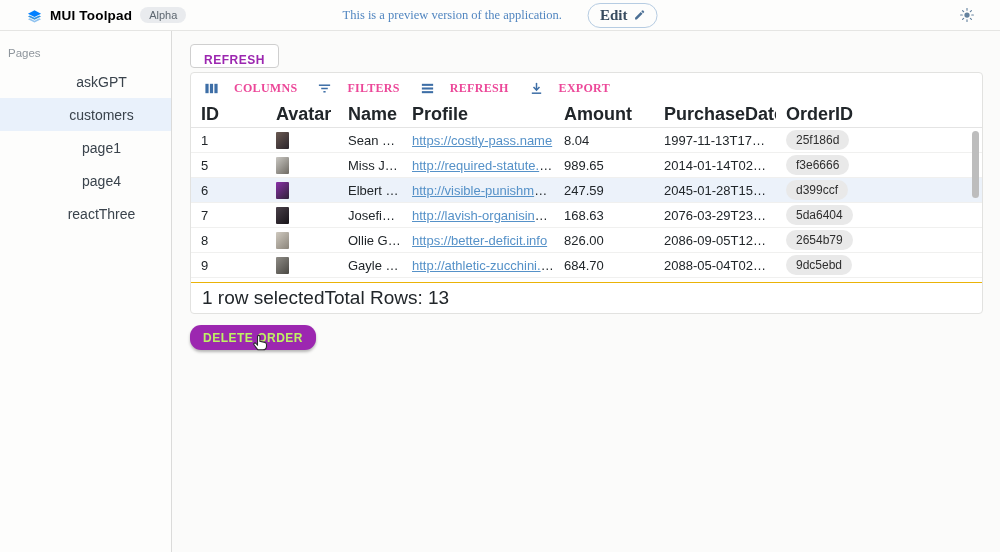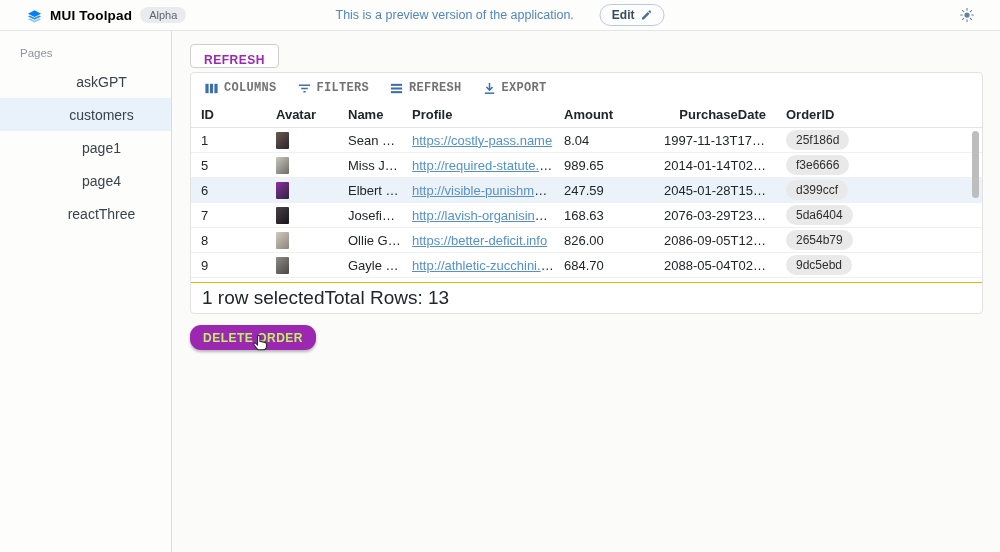--- a/index.html
+++ b/index.html
@@ -5,49 +5,49 @@
   * { margin:0; padding:0; box-sizing:border-box; }
   html,body { width:1000px; height:552px; overflow:hidden; }
   body { font-family:"Liberation Sans", sans-serif; background:#fbfbfa; color:#21262a; position:relative; }
 
   
   .app-header { position:absolute; top:0; left:0; width:1000px; height:31px;
     background:#fdfdfc; border-bottom:1px solid #e5e5e3; display:flex; align-items:center; z-index:5; }
   .h-left { display:flex; align-items:center; gap:8px; padding-left:27px; }
   .app-title { font-size:13.5px; font-weight:bold; color:#000000; letter-spacing:.2px; }
   .alpha-chip { background:#e9ebee; color:#5d6770; font-size:11px; padding:2px 9px; border-radius:10px; }
-  .h-center { position:absolute; left:50%; transform:translateX(-50%); display:flex; align-items:center; gap:26px; }
+  .h-center { position:absolute; left:50%; transform:translateX(-50%); display:flex; align-items:center; gap:26px;font-family:Liberation Serif, serif; }
   .preview-text { font-size:12.5px; color:#5186c0; }
   .edit-btn { display:flex; align-items:center; gap:6px; background:transparent; border:1px solid #b6cce2;
-    border-radius:13px; padding:3px 11px; font-family:inherit; font-size:12px; font-weight:bold; color:#374b5e; cursor:pointer; }
+    border-radius:13px; padding:3px 11px; font-family:inherit; font-size:15px; font-weight:bold; color:#374b5e; cursor:pointer; }
   .h-right { margin-left:auto; padding-right:26px; display:flex; align-items:center; }
   .icon-btn { background:none; border:none; cursor:pointer; display:flex; align-items:center; }
 
   
   .sidebar { position:absolute; top:31px; left:0; width:172px; height:521px;
     background:#fdfdfc; border-right:1px solid #dbdbda; }
-  .pages-label { font-size:11.5px; color:#8e959c; padding:16px 0 6px 20px; }
+  .pages-label { font-size:11.5px; color:#8e959c; padding:16px 0 6px 8px; }
   .nav-item { height:33px; display:flex; align-items:center; padding-left:32px;
     font-size:14px; color:#3a434c; cursor:pointer;justify-content:center; }
   .nav-item.selected { background:#e9f1fb; }
 
   
   .main { position:absolute; top:31px; left:172px; width:828px; height:521px; }
   .refresh-btn { position:absolute; left:18px; top:13px; height:24px; padding:8px 13px;
     background:#fff; border:1px solid #cfcfcf; border-radius:4px; font-family:inherit;
     font-size:12px; font-weight:bold; letter-spacing:.5px; color:#9c27b0; cursor:pointer; }
 
   
   .panel { position:absolute; left:18px; top:41px; width:793px; height:242px;
     background:#fff; border:1px solid #e2e2e0; border-radius:4px; }
   .gtoolbar { height:28px; display:flex; align-items:center; gap:6px; padding:2px 4px 0 6px; }
-  .tbtn { display:flex; align-items:center; gap:5px; background:none; border:none; cursor:pointer;
-    font-family:Liberation Mono, monospace; font-size:12px; font-weight:bold; letter-spacing:.3px; color:#737373; padding:4px 7px; border-radius:4px; }
+  .tbtn { display:flex; align-items:center; gap:15px; background:none; border:none; cursor:pointer;
+    font-family:Liberation Serif, serif; font-size:12px; font-weight:bold; letter-spacing:.3px; color:#ec4899; padding:4px 7px; border-radius:4px; }
   .ghead { height:27px; display:grid; grid-template-columns:75px 72px 64px 152px 100px 122px 1fr;
-    align-items:center; border-bottom:1px solid #e4e4e4; font-weight:bold; font-size:13px; color:#21262a; }
+    align-items:center; border-bottom:1px solid #e4e4e4; font-weight:bold; font-size:18px; color:#21262a; }
   .ghead > div { padding-left:10px; overflow:hidden; white-space:nowrap; cursor:pointer; }
   .ghead .h-date { text-align:right; padding-right:10px; }
   .grow { height:25px; display:grid; grid-template-columns:75px 72px 64px 152px 100px 122px 1fr;
     align-items:center; border-bottom:1px solid #f0f0ef; font-size:13px; cursor:pointer; }
   .grow.selected { background:#ecf2fa; }
   .cell { padding-left:10px; overflow:hidden; white-space:nowrap; text-overflow:ellipsis; }
   .c-date { text-align:right; padding-right:10px; }
   .avatar { display:inline-block; width:13px; height:17px; border-radius:1px; vertical-align:middle; }
   .link { color:#5591c8; text-decoration:underline; cursor:pointer; }
   .chip2 { display:inline-block; background:#e9e9e9; color:#2e2e2e; font-size:12px;

